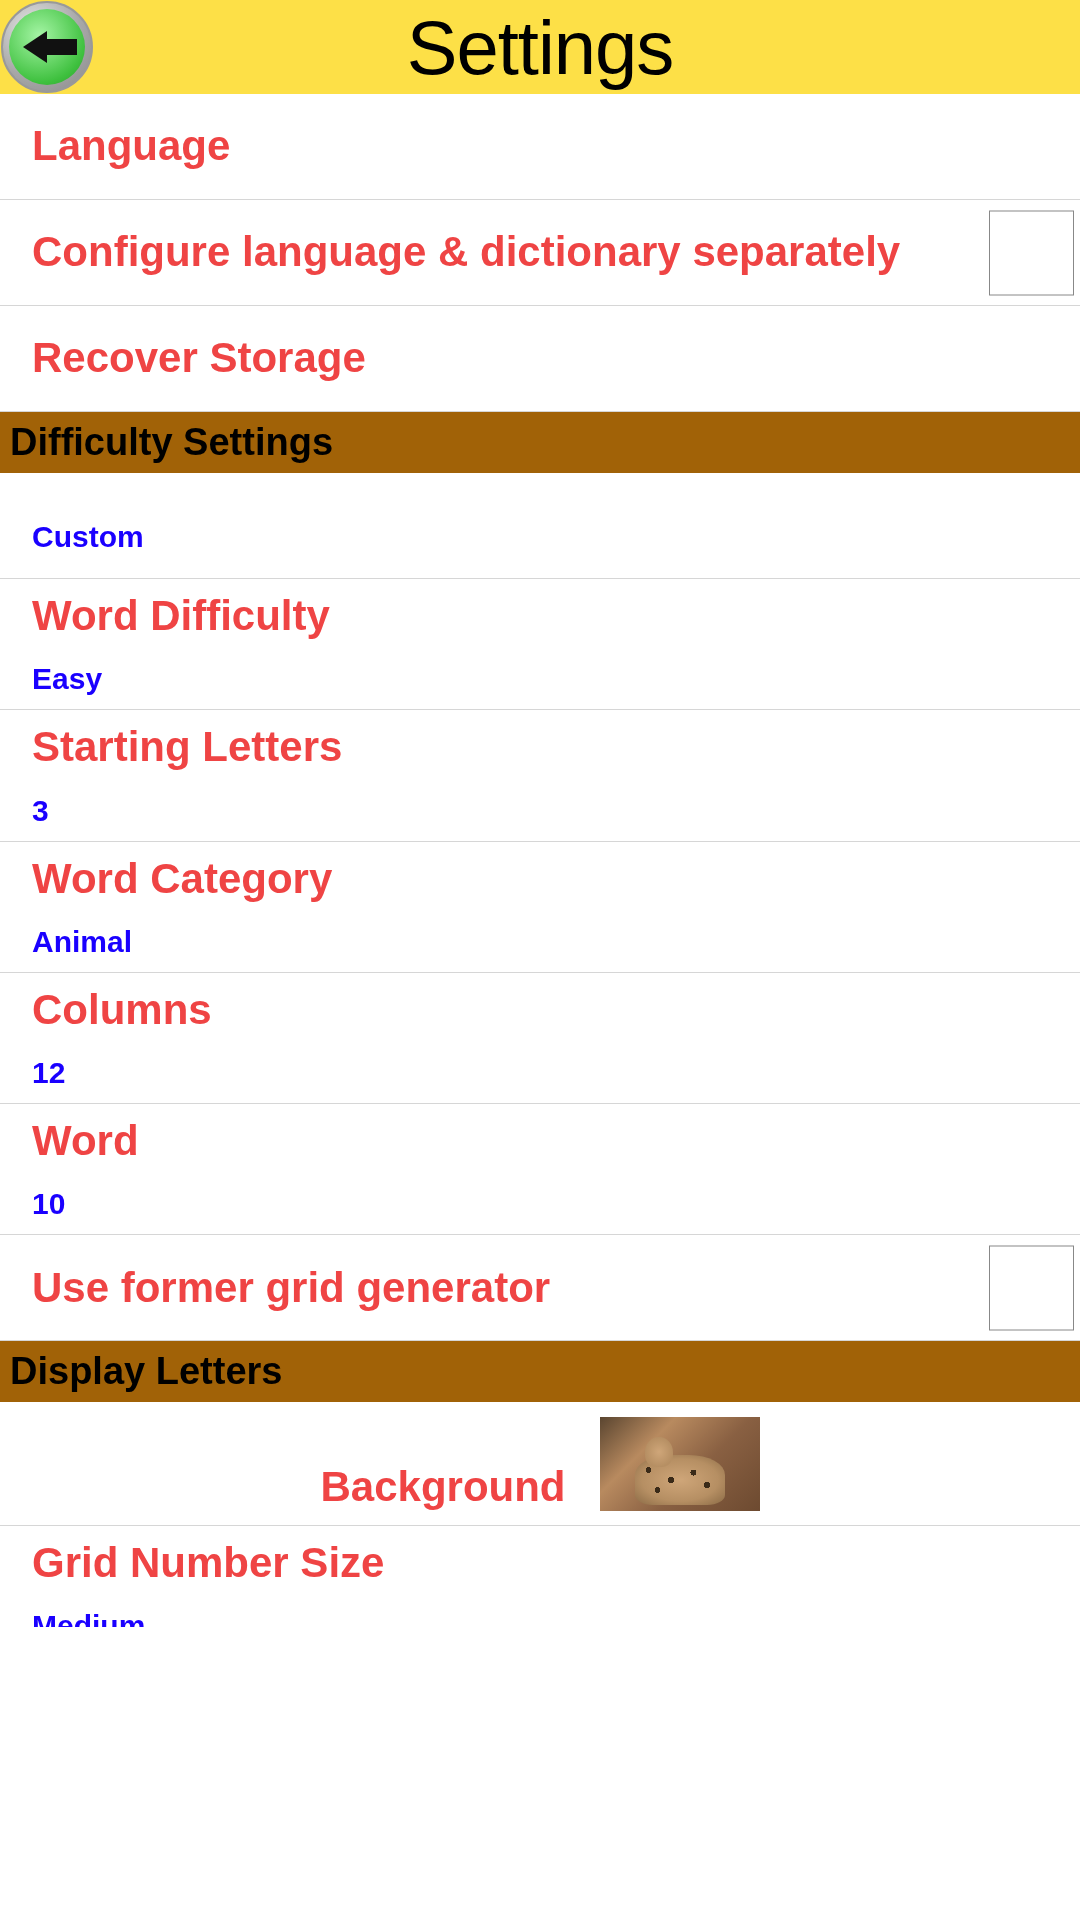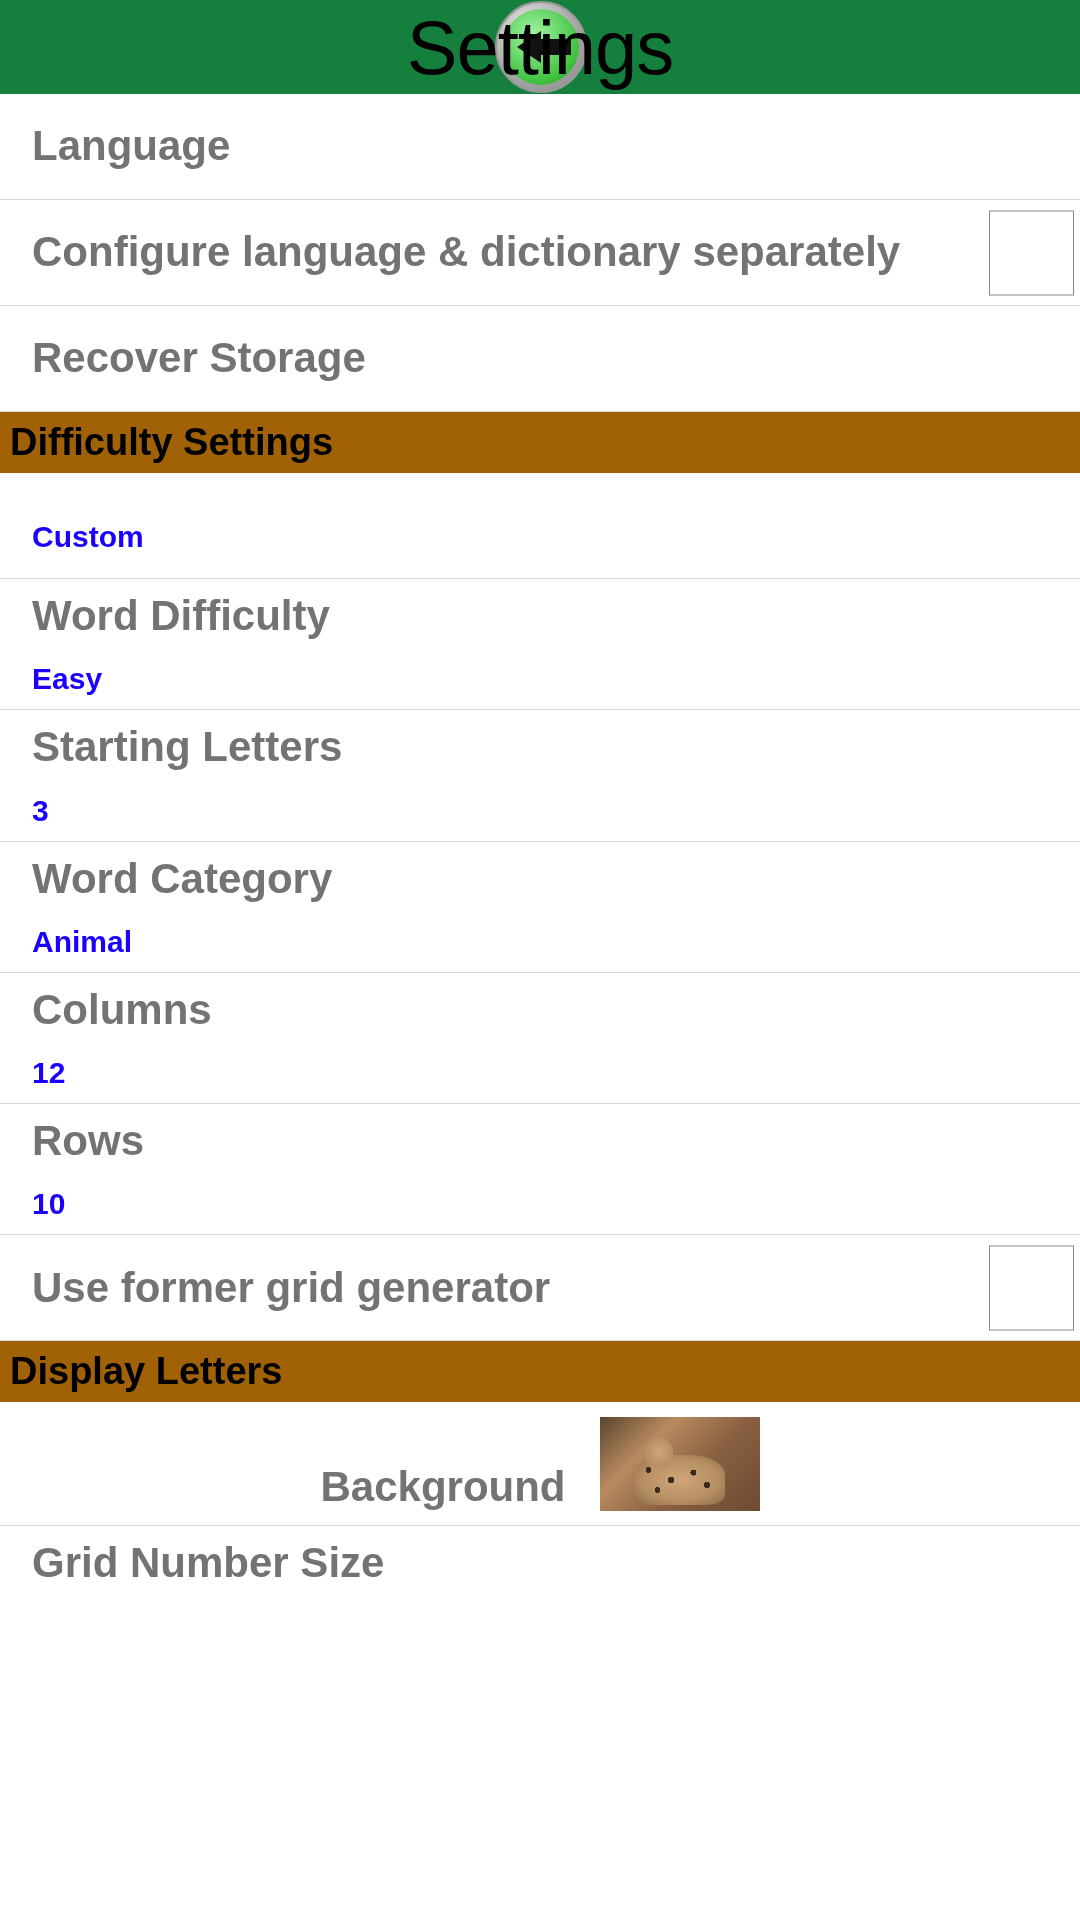--- a/index.html
+++ b/index.html
@@ -4,26 +4,25 @@
   <style>
     * { box-sizing: border-box; margin: 0; padding: 0; }
     body {
       font-family: Arial, Helvetica, sans-serif;
       background: #ffffff;
       width: 1080px;
       height: 1920px;
       overflow: hidden;
     }
     .header {
-      background: #15803d;
+      background: #fde047;
       height: 94px;
       display: flex;
       align-items: center;
       position: relative;
-      justify-content: center;
     }
     .back-btn {
       width: 92px;
       height: 92px;
       border-radius: 50%;
       background: radial-gradient(circle at 35% 30%, #e8e8e8, #a8a8a8 55%, #888 100%);
       display: flex;
       align-items: center;
       justify-content: center;
       margin-left: 1px;
@@ -71,21 +70,21 @@
       border-bottom: 1px solid #d6d6d6;
       position: relative;
       min-height: 106px;
       display: flex;
       flex-direction: column;
       justify-content: center;
     }
     .row-label {
       font-size: 42px;
       font-weight: bold;
-      color: #737373;
+      color: #ef4444;
       line-height: 1.15;
     }
     .row-value {
       font-size: 30px;
       font-weight: bold;
       color: #1a00ff;
       margin-top: 22px;
     }
     .section-header {
       background: #a16207;
@@ -200,33 +199,34 @@
   <div class="row-label">Word Category</div>
   <div class="row-value">Animal</div>
 </div>
 
 <div class="row">
   <div class="row-label">Columns</div>
   <div class="row-value">12</div>
 </div>
 
 <div class="row">
-  <div class="row-label">Rows</div>
+  <div class="row-label">Word</div>
   <div class="row-value">10</div>
 </div>
 
 <div class="row" style="padding-right:110px;">
   <div class="row-label">Use former grid generator</div>
   <div class="checkbox"></div>
 </div>
 
 <div class="section-header">Display Letters</div>
 
 <div class="row row-with-img">
   <div class="row-label">Background</div>
   <div class="bg-preview">
     <div class="leopard"></div>
   </div>
 </div>
 
 <div class="row row-cut">
   <div class="row-label">Grid Number Size</div>
+  <div class="row-value" style="margin-bottom:-16px;">Medium</div>
 </div>
 
 </body></html>

